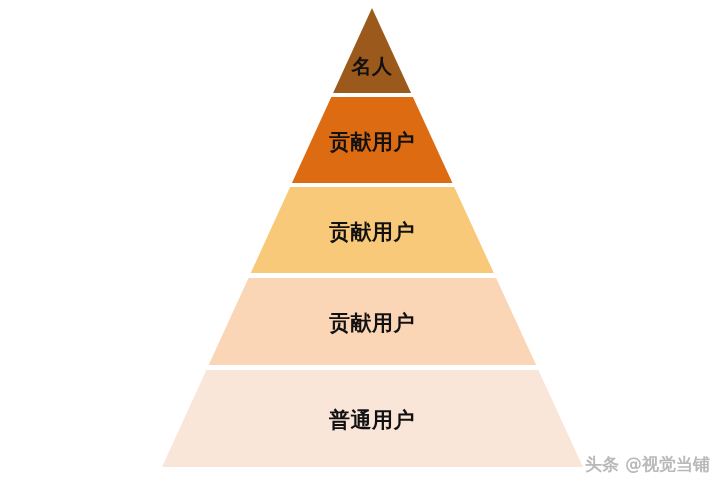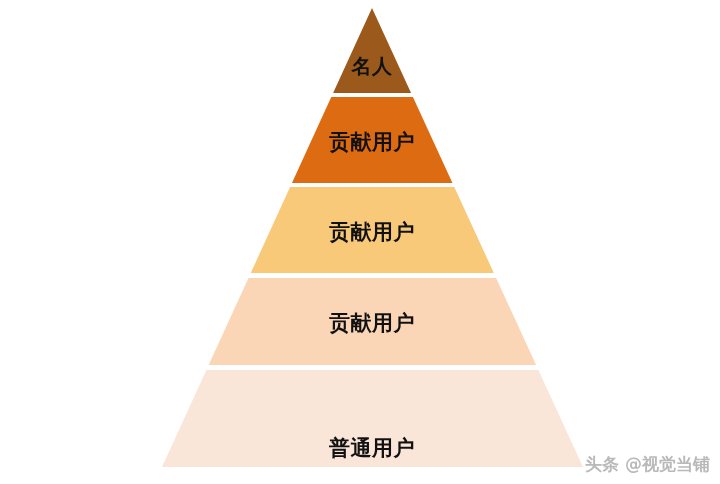--- a/index.html
+++ b/index.html
@@ -34,21 +34,21 @@
     white-space: nowrap;
     text-align: center;
     transform: translate(-50%, -50%);
     letter-spacing: 0.5px;
     font-family: "DejaVu Sans", "Liberation Sans", sans-serif;
   }
   #tier-label-0 { font-size: 20px; }
   #tier-label-1 { font-size: 21px; }
   #tier-label-2 { font-size: 21px; }
   #tier-label-3 { font-size: 21px; }
-  #tier-label-4 { font-size: 21px; margin-top: 28px; }
+  #tier-label-4 { font-size: 21px; }
 
   #watermark {
     position: absolute;
     right: 10px;
     bottom: 8px;
     font-size: 17px;
     color: #b9b9b9;
     font-weight: bold;
     white-space: nowrap;
     text-shadow: 0 1px 0 rgba(255,255,255,0.85);

